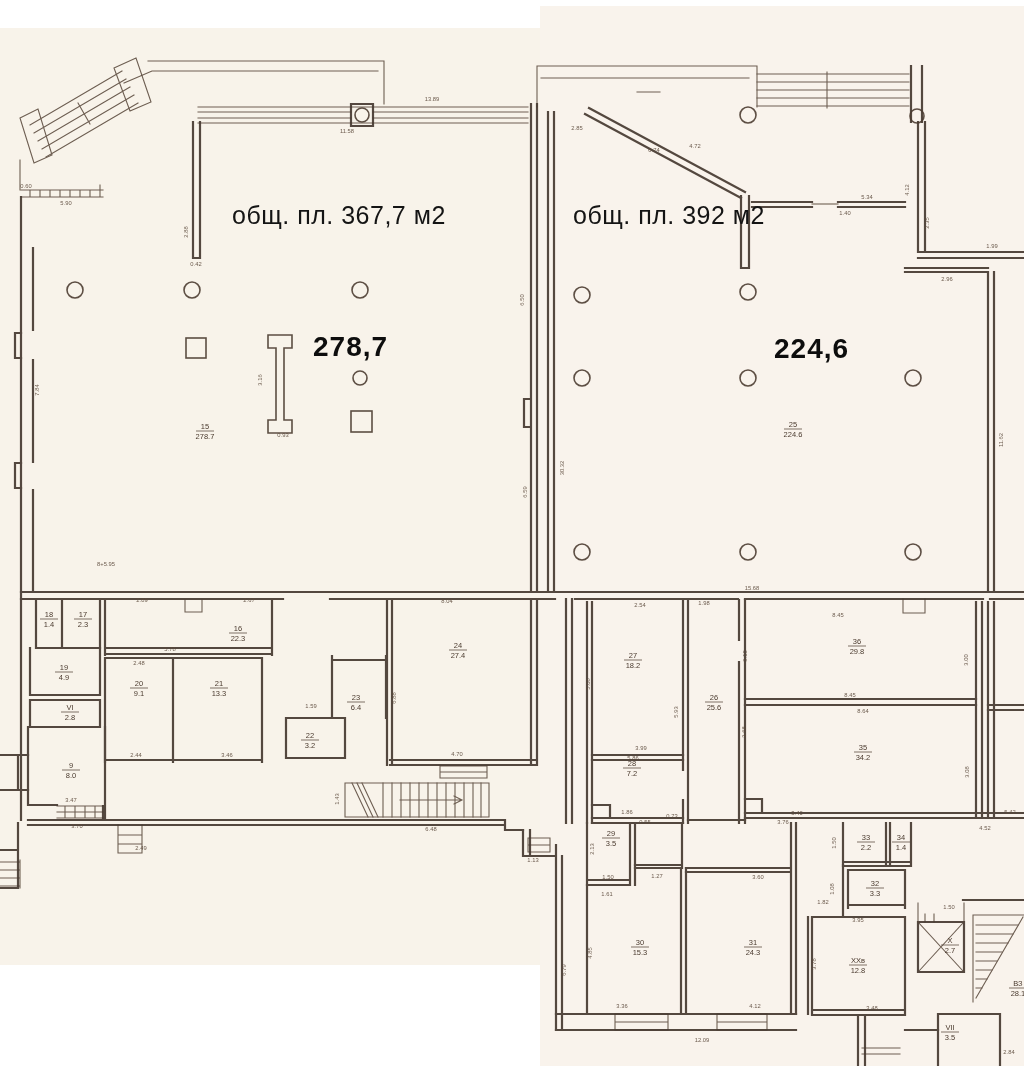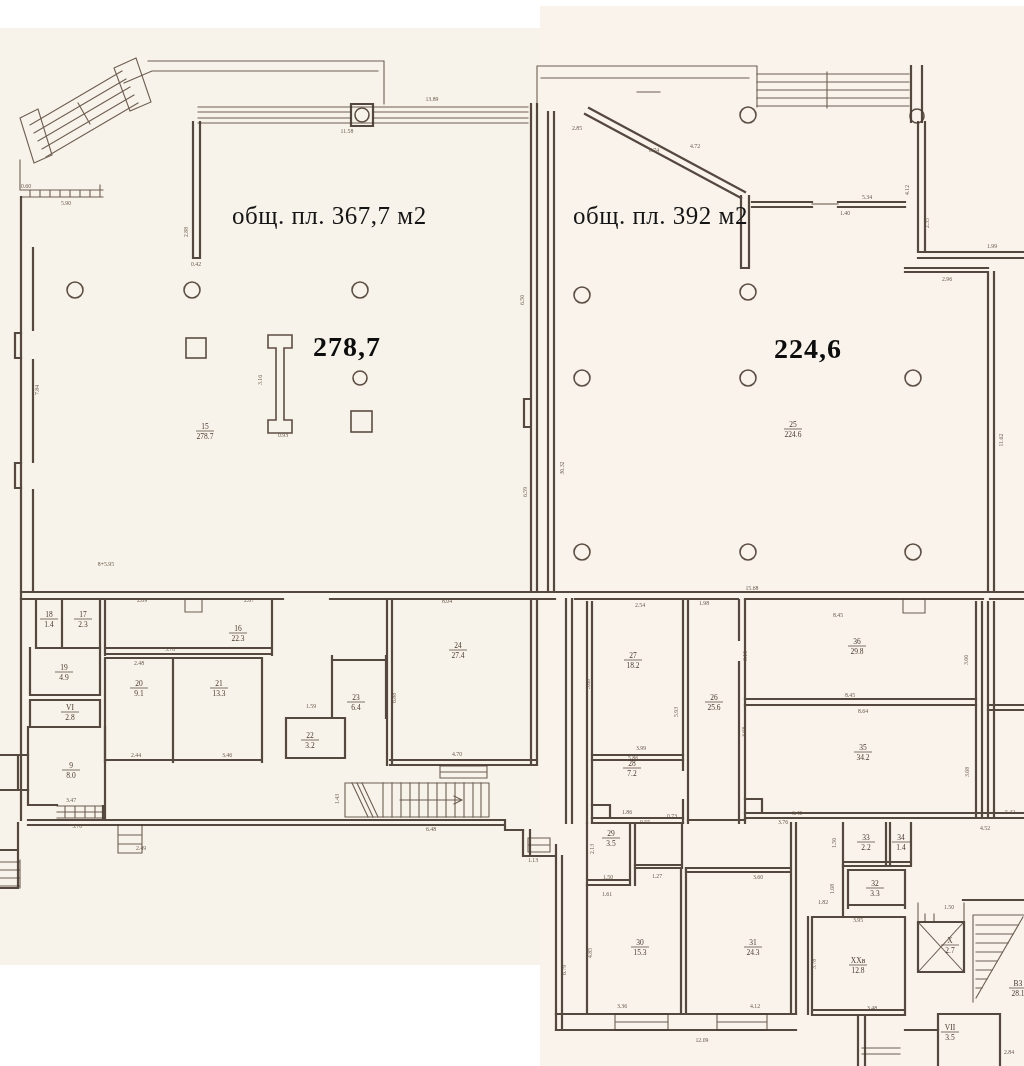--- a/index.html
+++ b/index.html
@@ -1,17 +1,17 @@
 <!DOCTYPE html>
 <html><head>
 <meta charset="utf-8">
 <style>
   html,body{margin:0;padding:0;background:#fff;}
   #stage{position:relative;width:1024px;height:1066px;background:#ffffff;overflow:hidden;
-         font-family:Liberation Serif, serif;}
+         font-family:Liberation Sans, sans-serif;}
   svg{position:absolute;left:0;top:0;}
   .paper{fill:#f8f3ea;}
   .paper2{fill:#f9f3ec;}
   .wt{stroke:#473a31;stroke-width:2.2;fill:none;stroke-linecap:square;opacity:.92;}
   .wn{stroke:#564538;stroke-width:1.1;fill:none;stroke-linecap:square;opacity:.85;}
   .col{stroke:#4b3c31;stroke-width:1.6;fill:none;opacity:.9;}
   .arealbl{font-size:25px;fill:#141414;letter-spacing:.5px;}
   .areanum{font-size:28px;font-weight:bold;fill:#0d0d0d;letter-spacing:1px;}
   .rlbl{font-size:7.5px;fill:#4a3a2e;text-anchor:middle;}
   .dlbl{font-size:5.8px;fill:#5d4b3d;text-anchor:middle;opacity:.9;}

